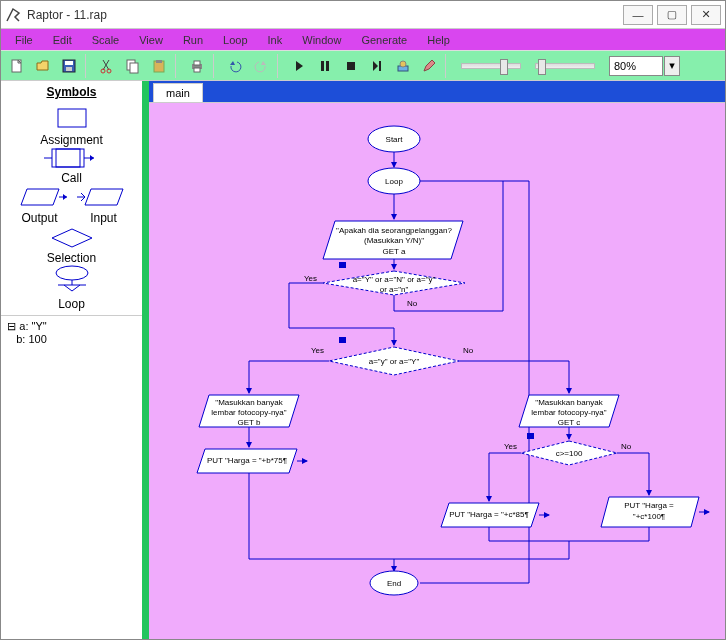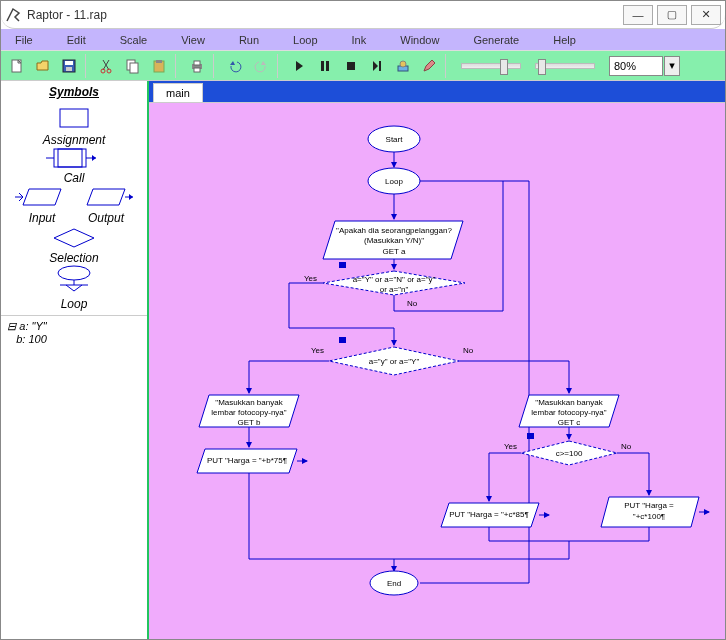--- a/index.html
+++ b/index.html
@@ -1,37 +1,37 @@
 <!DOCTYPE html>
 <html><head>
 <meta charset="utf-8">
 <style>
 * { box-sizing: border-box; margin: 0; padding: 0; }
 body { font-family: Tahoma, Arial, sans-serif; font-size: 11px; background: #fff; width: 726px; height: 640px; overflow: hidden; border: 1px solid #888; }
 
-.titlebar { height: 28px; background: #fff; border-bottom: 1px solid #ccc; display: flex; align-items: center; padding: 0 4px; border-radius: 14px; }
+.titlebar { height: 28px; background: #fff; border-bottom: 1px solid #ccc; display: flex; align-items: center; padding: 0 4px; }
 .titlebar .appicon { width: 16px; height: 16px; margin-right: 6px; display: flex; align-items: center; justify-content: center; }
 .titlebar .title { flex: 1; font-size: 12px; color: #333; }
 .winbtns { display: flex; gap: 0; }
 .winbtn { width: 30px; height: 20px; border: 1px solid #aaa; background: #f7f7f7; display: flex; align-items: center; justify-content: center; font-size: 11px; color: #333; margin-left: 4px; }
 
-.menubar { height: 22px; background: #c4b5fd; border-bottom: 1px solid #ddd; display: flex; align-items: center; padding: 0 6px; gap: 18px; }
+.menubar { height: 22px; background: #d946ef; border-bottom: 1px solid #ddd; display: flex; align-items: center; padding: 0 6px; gap: 4px; }
 .menuitem { padding: 2px 8px; color: #333; cursor: default; }
 
 .toolbar { height: 30px; background: #86efac; border-bottom: 1px solid #ccc; display: flex; align-items: center; padding: 2px 4px; gap: 2px; }
 .tbtn { width: 24px; height: 24px; border: 1px solid transparent; display: flex; align-items: center; justify-content: center; font-size: 13px; }
 .tsep { width: 6px; height: 24px; border-left: 1px solid #ccc; margin: 0 2px; }
 .slider { width: 60px; height: 6px; background: linear-gradient(to bottom,#ddd,#eee); border: 1px solid #bbb; position: relative; margin: 0 6px; }
 .slider .thumb { position: absolute; top: -5px; width: 8px; height: 16px; background: #e8e8e8; border: 1px solid #888; }
 .zoombox { width: 54px; height: 20px; border: 1px solid #888; background: #fff; display: flex; align-items: center; padding: 0 4px; margin-left: 6px; }
 .zoomarrow { width: 16px; height: 20px; border: 1px solid #888; background: #eee; display: flex; align-items: center; justify-content: center; margin-left: -1px; }
 
 .content { display: flex; height: calc(640px - 28px - 22px - 30px); }
 
-.left { width: 148px; border-right: 2px solid #22c55e; display: flex; flex-direction: column; font-style: italic; }
+.left { width: 148px; border-right: 7px solid #22c55e; display: flex; flex-direction: column; }
 .symbols { padding: 4px; border-bottom: 1px solid #ccc; text-align: center; }
 .symtitle { font-weight: bold; text-decoration: underline; font-size: 12px; margin-bottom: 6px; }
 .symrow { display: flex; justify-content: center; gap: 10px; margin-bottom: 2px; }
 .symlabel { font-size: 12px; }
 .varpane { flex: 1; padding: 4px; font-size: 11px; text-align: left; overflow: auto; }
 .varline { white-space: pre; margin-left: 2px; }
 
 .right { flex: 1; display: flex; flex-direction: column; background: #fff; position: relative; }
 .tabs { height: 22px; display: flex; align-items: flex-end; border-bottom: 1px solid #ccc; background: #1d4ed8; padding-left: 4px; }
 .tab { padding: 3px 12px; border: 1px solid #ccc; border-bottom: none; background: #fff; font-size: 11px; }
@@ -197,29 +197,29 @@
             <line x1="0" y1="11" x2="8" y2="11" class="flowline"></line>
             <rect x="8" y="2" width="32" height="18" class="flowshape"></rect>
             <rect x="12" y="2" width="24" height="18" fill="none" stroke="#0000cd"></rect>
             <line x1="40" y1="11" x2="50" y2="11" class="flowline"></line>
             <path d="M50 11 L46 8 L46 14 Z" class="bp"></path>
           </svg>
         </div>
       <div class="symlabel">Call</div>
       <div class="symrow">
         <div><svg width="54" height="24">
+              <path d="M14 4 L46 4 L40 20 L8 20 Z" class="flowshape"></path>
+              <line x1="46" y1="12" x2="54" y2="12" class="flowline"></line>
+              <path d="M54 12 L50 9 L50 15 Z" class="bp"></path>
+            </svg><div class="symlabel">Output</div></div>
+        <div><svg width="54" height="24">
               <line x1="0" y1="12" x2="8" y2="12" class="flowline"></line>
               <path d="M4 8 L8 12 L4 16" fill="none" stroke="#0000cd"></path>
               <path d="M14 4 L46 4 L40 20 L8 20 Z" class="flowshape"></path>
             </svg><div class="symlabel">Input</div></div>
-        <div><svg width="54" height="24">
-              <path d="M14 4 L46 4 L40 20 L8 20 Z" class="flowshape"></path>
-              <line x1="46" y1="12" x2="54" y2="12" class="flowline"></line>
-              <path d="M54 12 L50 9 L50 15 Z" class="bp"></path>
-            </svg><div class="symlabel">Output</div></div>
       </div>
       <div class="symrow">
           <svg width="44" height="22">
             <path d="M22 2 L42 11 L22 20 L2 11 Z" class="flowshape"></path>
           </svg>
         </div>
       <div class="symlabel">Selection</div>
       <div class="symrow">
           <svg width="48" height="30">
             <ellipse cx="24" cy="8" rx="16" ry="7" class="flowshape"></ellipse>

